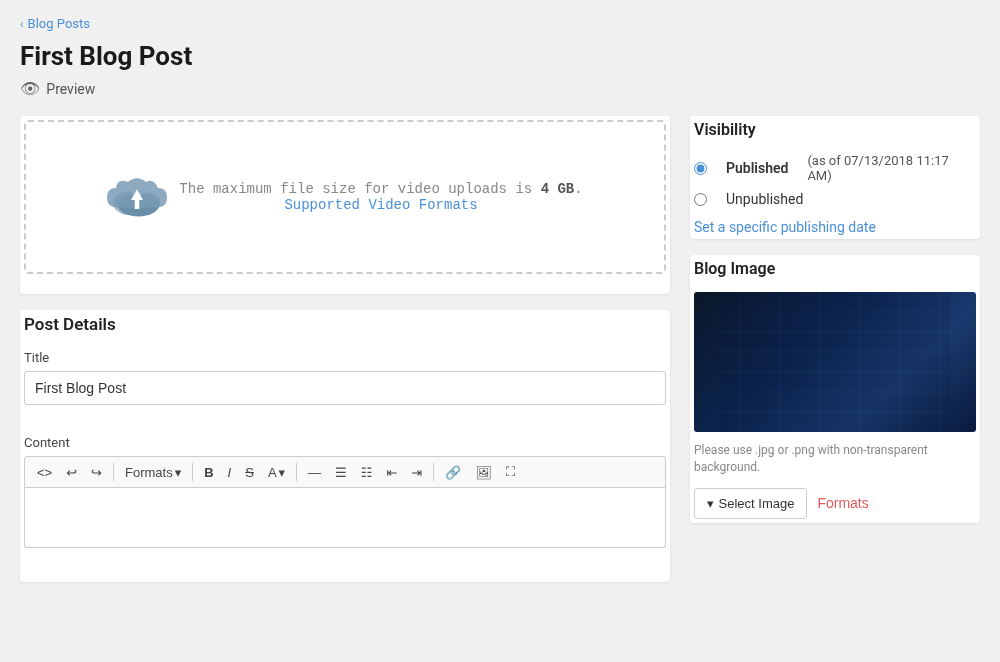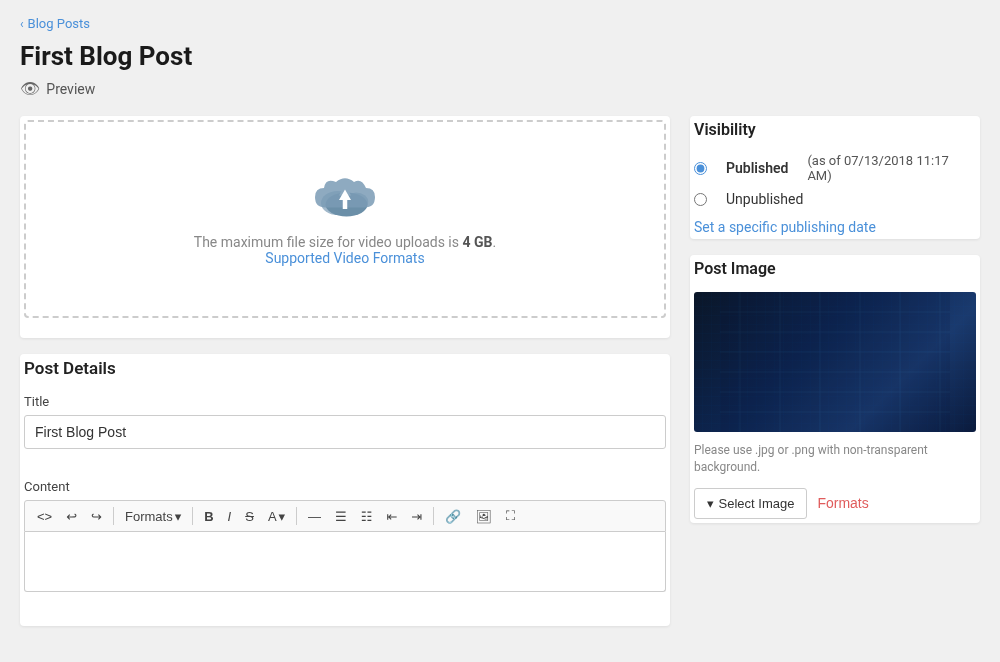--- a/index.html
+++ b/index.html
@@ -71,25 +71,26 @@
       border-radius: 4px;
       padding: 4px;
       box-shadow: 0 1px 3px rgba(0,0,0,0.08);
     }
     
     .upload-area {
       border: 2px dashed #ccc;
       border-radius: 4px;
       padding: 50px 20px;
       display: flex;
-      flex-direction: column;
+      flex-direction: row;
       align-items: center;
       justify-content: center;
       gap: 12px;
       margin-bottom: 16px;
+      font-family: Liberation Mono, monospace;
     }
     .upload-cloud-icon {
       width: 60px;
       height: 50px;
     }
     .upload-text {
       color: #888;
       font-size: 14px;
       text-align: center;
     }
@@ -373,21 +374,21 @@
           </label>
           <label class="radio-item">
             <input type="radio" name="visibility" style="">
             <span>Unpublished</span>
           </label>
         </div>
         <a class="set-date-link">Set a specific publishing date</a>
       </div>
 
       <div class="card">
-        <div class="card-title">Post Image</div>
+        <div class="card-title">Blog Image</div>
 
         <div class="blog-image-preview">
           <div class="matrix-bg"></div>
 
           <svg style="position:absolute;top:0;left:0;width:100%;height:100%;opacity:0.15" viewBox="0 0 230 140">
             <rect x="0" y="0" width="230" height="140" fill="#0a1a3c"></rect>
             <g stroke="#4488cc" stroke-width="0.5" fill="none">
               <line x1="0" y1="20" x2="230" y2="20"></line>
               <line x1="0" y1="40" x2="230" y2="40"></line>
               <line x1="0" y1="60" x2="230" y2="60"></line>

